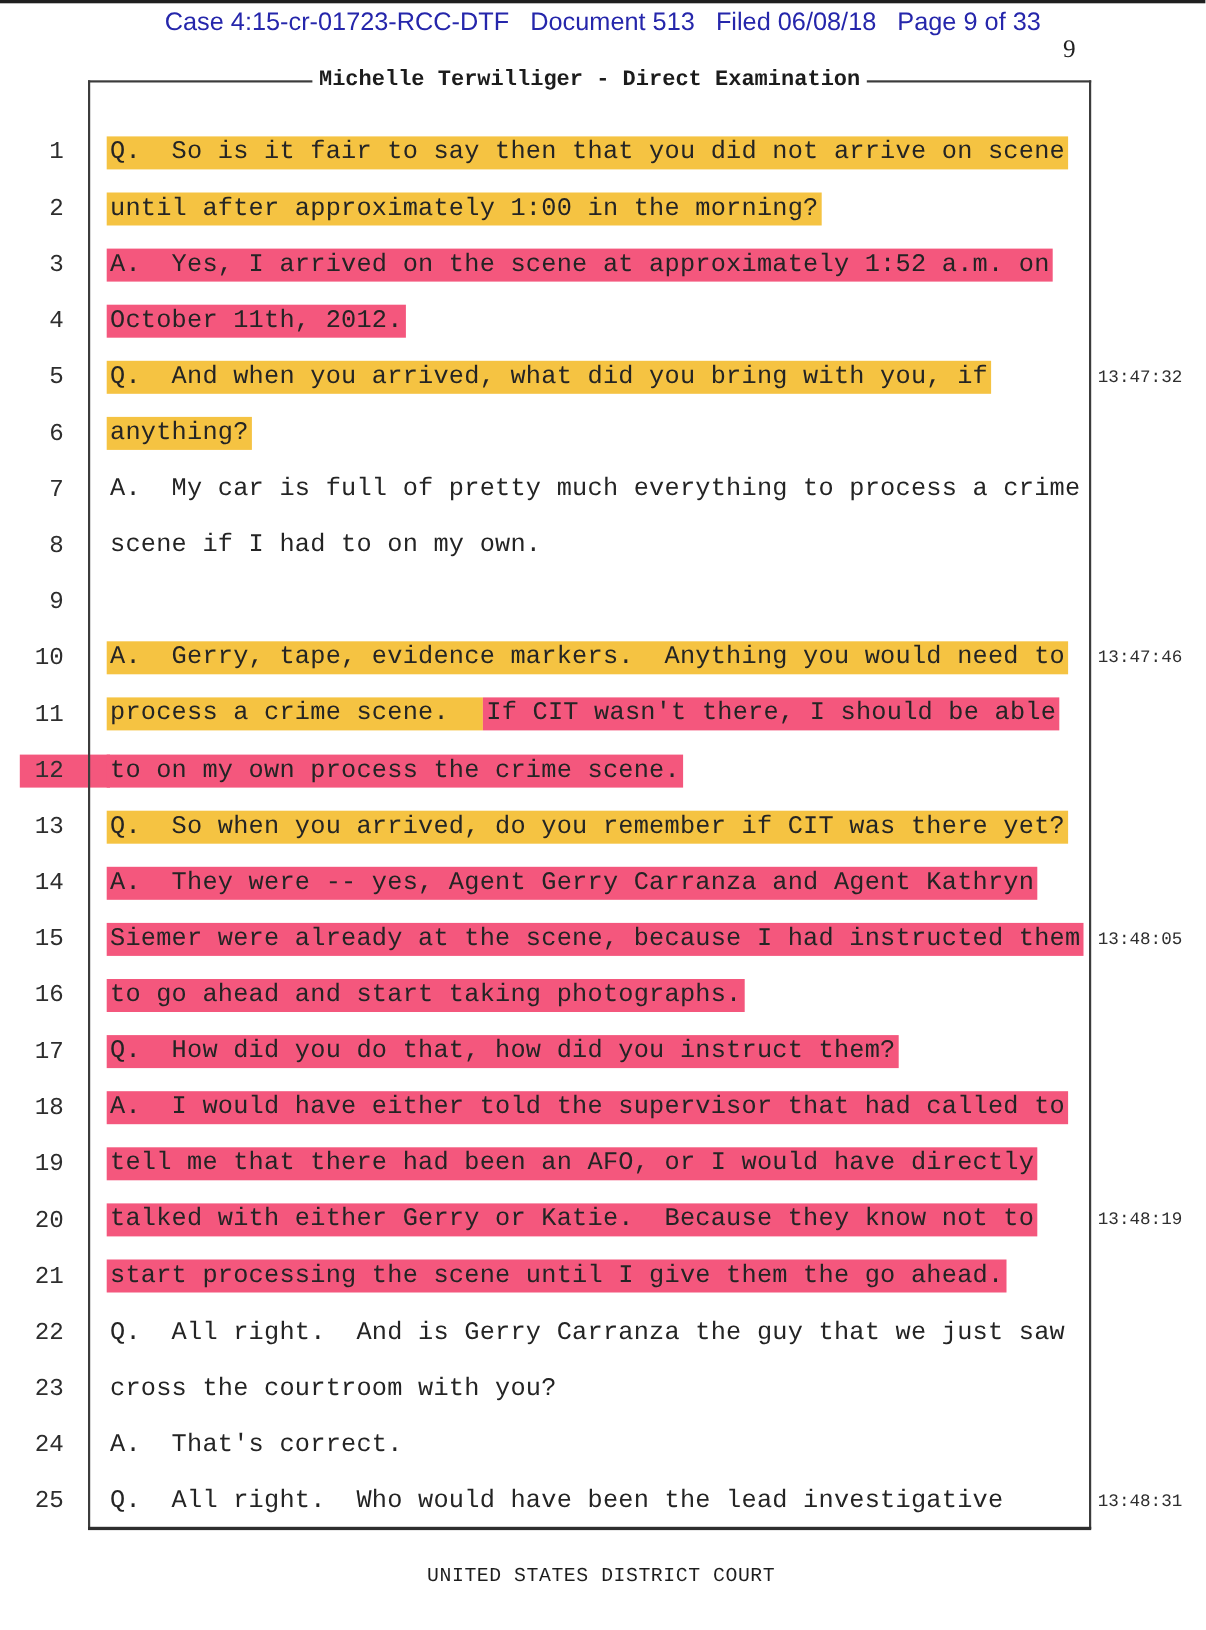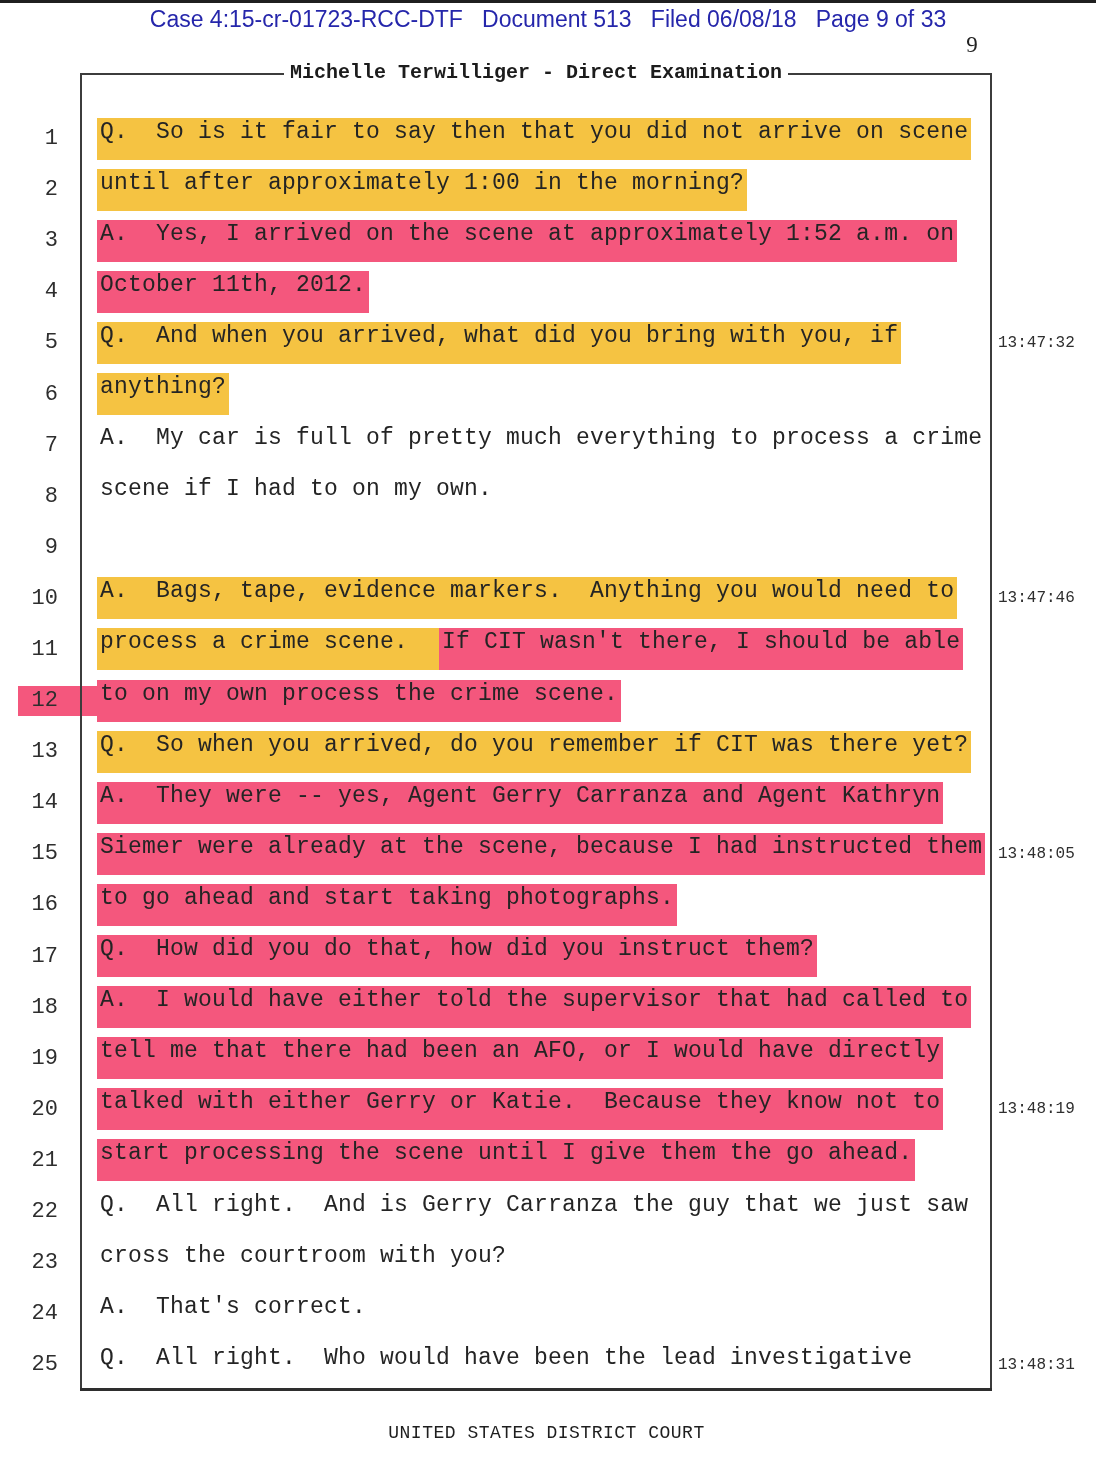--- a/index.html
+++ b/index.html
@@ -30,21 +30,21 @@
   .rows { position:absolute; top:113px; left:0; width:1096px; z-index:2; }
   .row { position:relative; height:51.1px; display:flex; align-items:center; }
   .lineno {
     width:58px; text-align:right; font-size:22px; color:#2e2e2e;
     position:relative; z-index:2; white-space:pre;
   }
   .linetext {
     margin-left:39px; white-space:pre; font-size:23px; letter-spacing:0.2px;
     line-height:23px; color:#242424; position:relative; z-index:2;
   }
-  .seg { display:inline-block; padding:3px 3px 16px 3px; }
+  .seg { display:inline-block; padding:3px 3px 4px 3px; }
   .seg.yellow { background:var(--hl-yellow,#F5C342); }
   .seg.pink   { background:var(--hl-pink,#F4577D); }
   .numbar {
     position:absolute; left:18px; top:50%; transform:translateY(-50%);
     height:30px; width:82px; z-index:1;
   }
   .numbar.pink { background:var(--hl-pink,#F4577D); }
   .timestamp {
     position:absolute; left:998px; top:50%; transform:translateY(-50%);
     font-size:16px; color:#2e2e2e; white-space:pre; z-index:2;
@@ -103,21 +103,21 @@
     </div>
     <div class="row">
       <div class="lineno">8</div>
       <div class="linetext"><span class="seg">scene if I had to on my own.</span></div>
     </div>
     <div class="row">
       <div class="lineno">9</div>
     </div>
     <div class="row">
       <div class="lineno">10</div>
-      <div class="linetext"><span class="seg yellow">A.  Bags, tape, evidence markers.  Anything you would need to</span></div>
+      <div class="linetext"><span class="seg yellow">A.  Gerry, tape, evidence markers.  Anything you would need to</span></div>
       <div class="timestamp">13:47:46</div>
     </div>
     <div class="row">
       <div class="lineno">11</div>
       <div class="linetext"><span class="seg yellow">process a crime scene.  </span><span class="seg pink">If CIT wasn't there, I should be able</span></div>
     </div>
     <div class="row">
       <div class="numbar pink"></div>
       <div class="lineno">12</div>
       <div class="linetext"><span class="seg pink">to on my own process the crime scene.</span></div>

